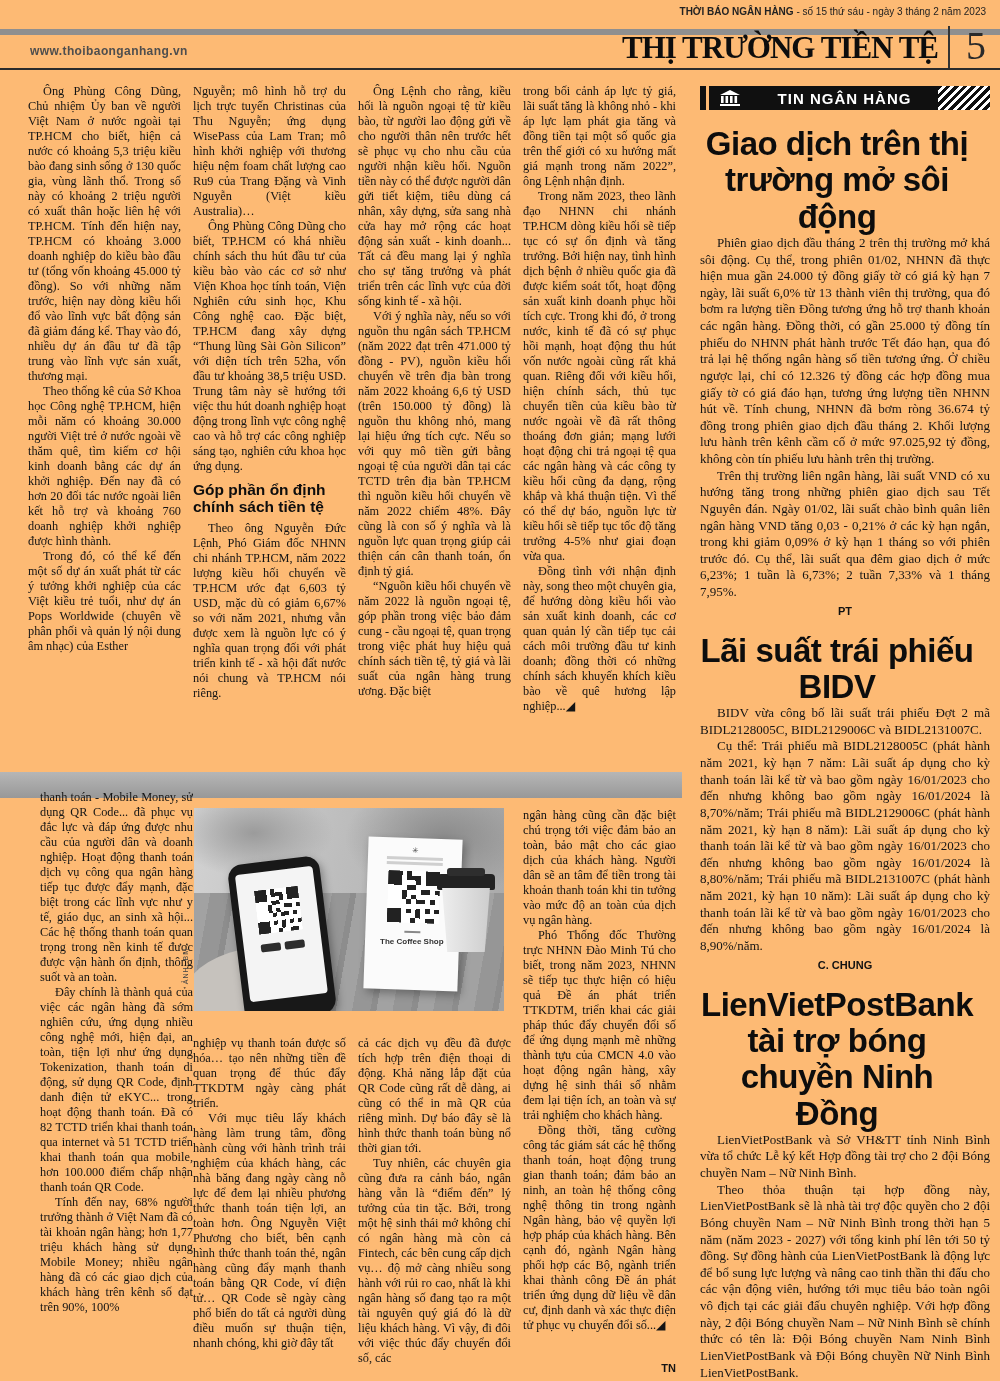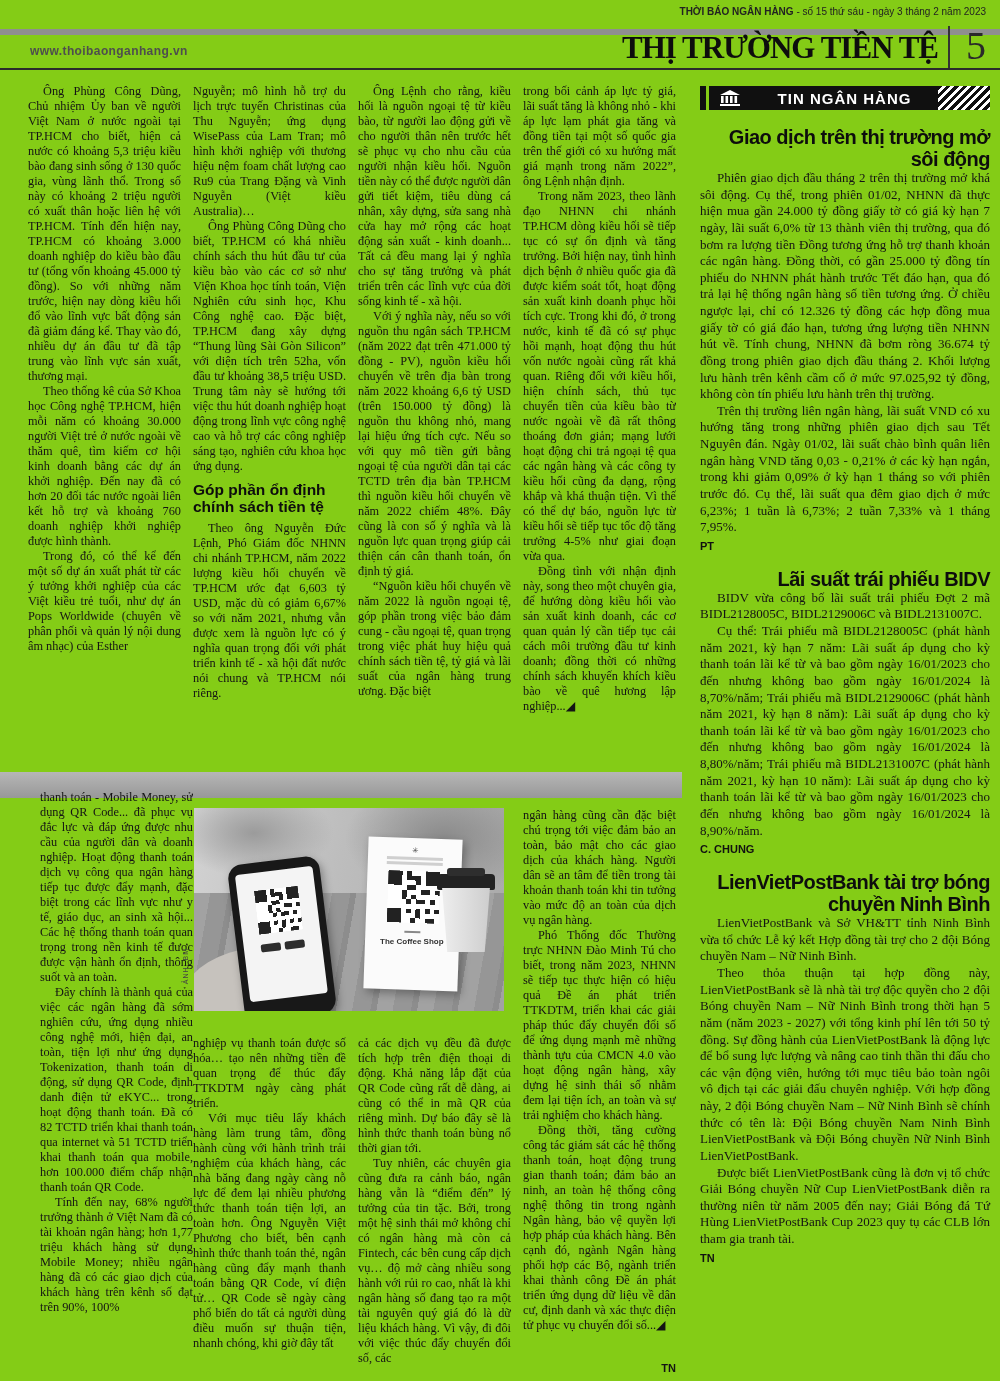--- a/index.html
+++ b/index.html
@@ -1,16 +1,16 @@
 <!DOCTYPE html>
 <html lang="vi"><head>
 <meta charset="utf-8">
 <style>
   html,body{margin:0;padding:0;background:#e8e8e8;}
-  .page{position:relative;width:1000px;height:1381px;background:#84cc16;margin:0 auto;
+  .page{position:relative;width:1000px;height:1381px;background:#fdba74;margin:0 auto;
         overflow:hidden;font-family:"Liberation Serif","DejaVu Serif",serif;color:#141414;}
   
   .issue-line{position:absolute;top:6px;right:14px;font-family:"Liberation Sans",sans-serif;
               font-size:10px;color:#222;}
   .issue-line b{font-weight:bold;}
   .rule-thick{position:absolute;top:29px;left:0;width:1000px;height:6px;background:#8f8f8f;}
   .site-url{position:absolute;top:44px;left:30px;font-family:"Liberation Sans",sans-serif;
             font-weight:bold;font-size:12px;color:#4e4e4e;letter-spacing:.4px;}
   .section-title{position:absolute;top:30px;right:62px;font-family:Liberation Serif, serif;
                  font-weight:bold;font-size:31px;letter-spacing:-1px;color:#0d0d0d;}
@@ -69,25 +69,25 @@
   .photo-credit{position:absolute;left:182px;top:948px;font-family:"Liberation Sans",sans-serif;
          font-size:7px;color:#444;writing-mode:vertical-rl;transform:rotate(180deg);letter-spacing:1px;}
   
   .news{position:absolute;left:700px;top:86px;width:290px;}
   .banner{display:flex;align-items:stretch;height:24px;}
   .banner .lbar{width:6px;background:#101010;margin-right:3px;}
   .banner .icon-box{width:42px;background:#101010;display:flex;align-items:center;justify-content:center;}
   .banner .strip{flex:1;background:#101010;color:#fff;display:flex;align-items:center;justify-content:center;
          font-family:"Liberation Sans",sans-serif;font-weight:bold;font-size:15px;letter-spacing:1px;}
   .banner .hatch{width:52px;background:repeating-linear-gradient(135deg,#101010 0 3px,#ffffff 3px 6px);}
-  .news h2{font-family:"Liberation Sans",sans-serif;font-weight:bold;text-align:right;
-         font-size:20px;line-height:1.1;letter-spacing:-0.5px;margin:16px 0 0 0;color:#0d0d0d;}
+  .news h2{font-family:"Liberation Sans",sans-serif;font-weight:bold;text-align:center;
+         font-size:33px;line-height:1.1;letter-spacing:-0.5px;margin:16px 16px 0 0;color:#0d0d0d;}
   .news .art-body{margin-top:0;font-size:13px;line-height:1.28;text-align:justify;}
   .news .art-body p{margin:0;text-indent:17px;}
-  .byline{text-align:left;font-family:"Liberation Sans",sans-serif;font-weight:bold;
+  .byline{text-align:center;font-family:"Liberation Sans",sans-serif;font-weight:bold;
           font-size:11px;margin-top:4px;color:#111;}
 </style>
 </head>
 <body>
 
 <div class="page">
 
   <div class="issue-line">
     <b>THỜI BÁO NGÂN HÀNG</b><span> - số 15 thứ sáu - ngày 3 tháng 2 năm 2023</span>
   </div>
@@ -207,21 +207,21 @@
       </div>
     <div class="byline">PT</div>
 
     <h2>Lãi suất trái phiếu BIDV</h2>
     <div class="art-body">
         <p>BIDV vừa công bố lãi suất trái phiếu Đợt 2 mã BIDL2128005C, BIDL2129006C và BIDL2131007C.</p>
         <p>Cụ thể: Trái phiếu mã BIDL2128005C (phát hành năm 2021, kỳ hạn 7 năm: Lãi suất áp dụng cho kỳ thanh toán lãi kể từ và bao gồm ngày 16/01/2023 cho đến nhưng không bao gồm ngày 16/01/2024 là 8,70%/năm; Trái phiếu mã BIDL2129006C (phát hành năm 2021, kỳ hạn 8 năm): Lãi suất áp dụng cho kỳ thanh toán lãi kể từ và bao gồm ngày 16/01/2023 cho đến nhưng không bao gồm ngày 16/01/2024 là 8,80%/năm; Trái phiếu mã BIDL2131007C (phát hành năm 2021, kỳ hạn 10 năm): Lãi suất áp dụng cho kỳ thanh toán lãi kể từ và bao gồm ngày 16/01/2023 cho đến nhưng không bao gồm ngày 16/01/2024 là 8,90%/năm.</p>
       </div>
     <div class="byline">C. CHUNG</div>
 
-    <h2>LienVietPostBank tài trợ bóng chuyền Ninh Bình</h2>
+    <h2>LienVietPostBank tài trợ bóng chuyền Ninh Đồng</h2>
     <div class="art-body">
         <p>LienVietPostBank và Sở VH&amp;TT tỉnh Ninh Bình vừa tổ chức Lễ ký kết Hợp đồng tài trợ cho 2 đội Bóng chuyền Nam – Nữ Ninh Bình.</p>
         <p>Theo thỏa thuận tại hợp đồng này, LienVietPostBank sẽ là nhà tài trợ độc quyền cho 2 đội Bóng chuyền Nam – Nữ Ninh Bình trong thời hạn 5 năm (năm 2023 - 2027) với tổng kinh phí lên tới 50 tỷ đồng. Sự đồng hành của LienVietPostBank là động lực để bổ sung lực lượng và nâng cao tinh thần thi đấu cho các vận động viên, hướng tới mục tiêu bảo toàn ngôi vô địch tại các giải đấu chuyên nghiệp. Với hợp đồng này, 2 đội Bóng chuyền Nam – Nữ Ninh Bình sẽ chính thức có tên là: Đội Bóng chuyền Nam Ninh Bình LienVietPostBank và Đội Bóng chuyền Nữ Ninh Bình LienVietPostBank.</p>
         <p>Được biết LienVietPostBank cũng là đơn vị tổ chức Giải Bóng chuyền Nữ Cup LienVietPostBank diễn ra thường niên từ năm 2005 đến nay; Giải Bóng đá Tứ Hùng LienVietPostBank Cup 2023 quy tụ các CLB lớn tham gia tranh tài.</p>
       </div>
     <div class="byline">TN</div>
   </div>
 
 </div>
 

